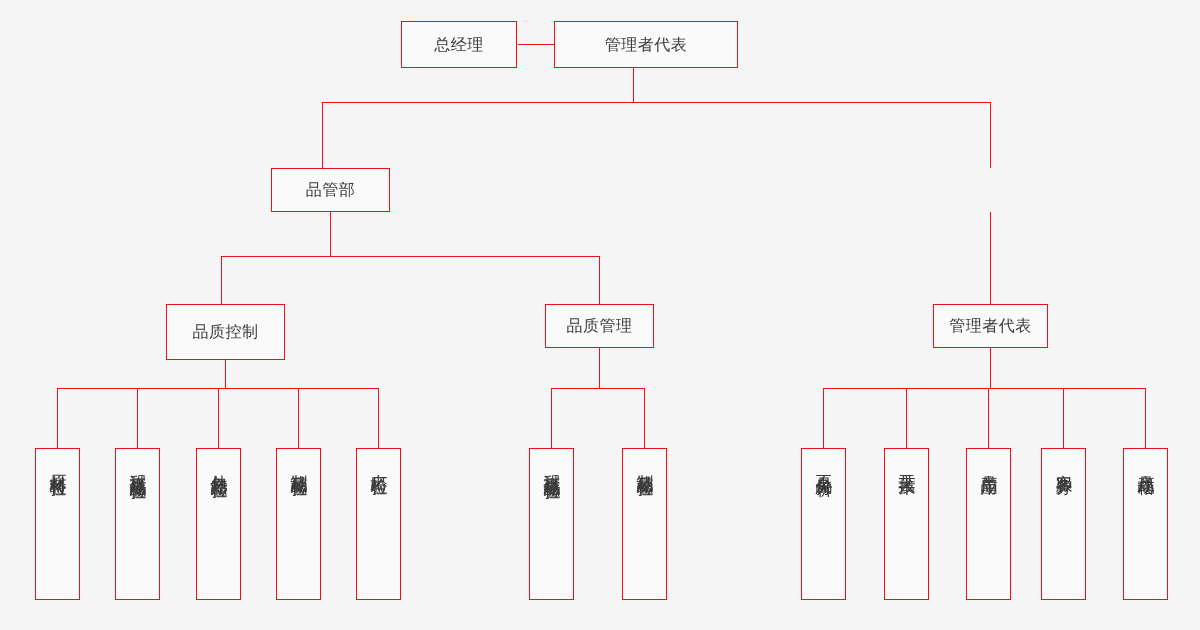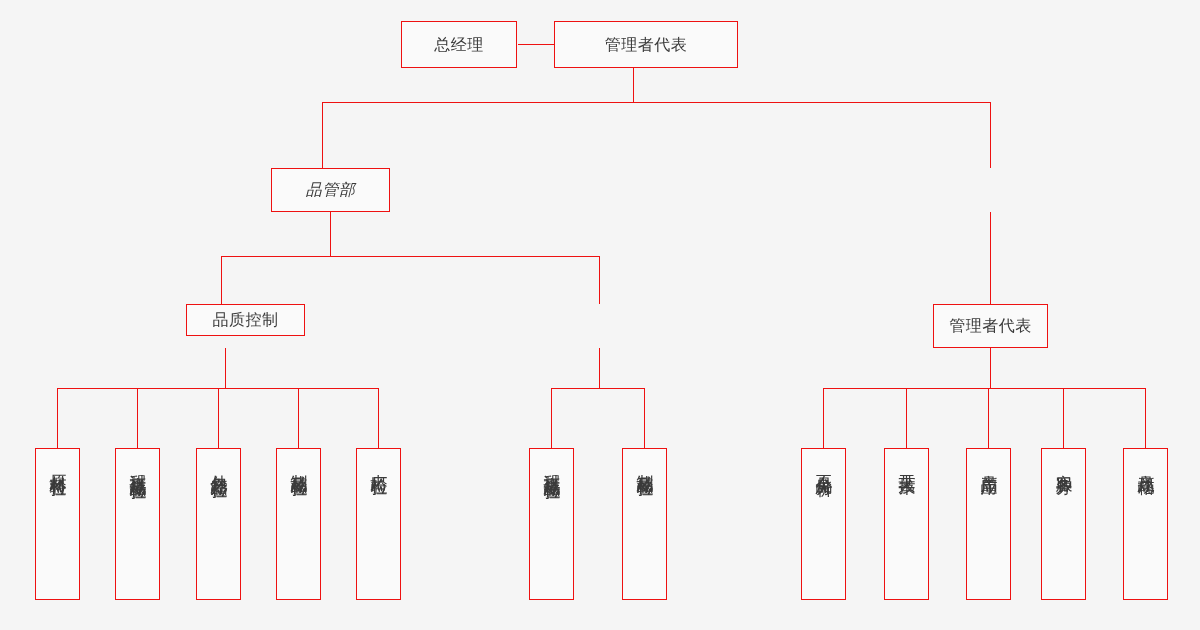--- a/index.html
+++ b/index.html
@@ -78,36 +78,39 @@
     <span class="label">管理者代表</span>
   </div>
 
   <div class="line h" style="left:518px; top:44px; width:36px;"></div>
 
   <div class="line v" style="left:633px; top:68px; height:35px;"></div>
   <div class="line h" style="left:322px; top:102px; width:669px;"></div>
   <div class="line v" style="left:322px; top:102px; height:66px;"></div>
   <div class="line v" style="left:990px; top:102px; height:66px;"></div>
 
-  <div class="node horiz" style="left:271px; top:168px; width:119px; height:44px;font-style:italic;">
+  <div class="node horiz" style="left:271px; top:168px; width:119px; height:44px;">
     <span class="label">品管部</span>
   </div>
 
 
   <div class="line v" style="left:330px; top:212px; height:44px;"></div>
   <div class="line h" style="left:221px; top:256px; width:379px;"></div>
   <div class="line v" style="left:221px; top:256px; height:48px;"></div>
   <div class="line v" style="left:599px; top:256px; height:48px;"></div>
 
   <div class="line v" style="left:990px; top:212px; height:92px;"></div>
 
-  <div class="node horiz" style="left:166px; top:304px; width:119px; height:32px;margin-left:20px;">
+  <div class="node horiz" style="left:166px; top:304px; width:119px; height:56px;">
     <span class="label">品质控制</span>
   </div>
 
+  <div class="node horiz" style="left:545px; top:304px; width:109px; height:44px;">
+    <span class="label">品质管理</span>
+  </div>
 
   <div class="node horiz" style="left:933px; top:304px; width:115px; height:44px;">
     <span class="label">管理者代表</span>
   </div>
 
   <div class="line v" style="left:225px; top:348px; height:40px;"></div>
   <div class="line h" style="left:57px; top:388px; width:322px;"></div>
   <div class="line v" style="left:57px;  top:388px; height:60px;"></div>
   <div class="line v" style="left:137px; top:388px; height:60px;"></div>
   <div class="line v" style="left:218px; top:388px; height:60px;"></div>

